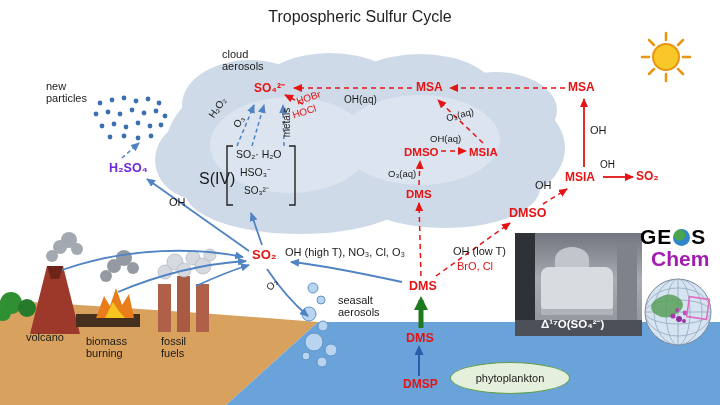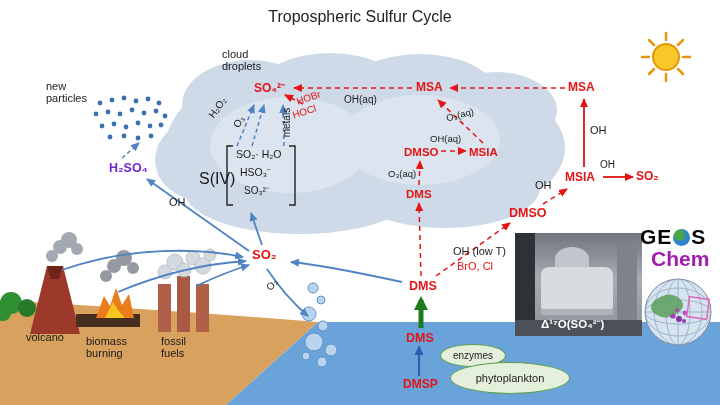--- a/index.html
+++ b/index.html
@@ -233,21 +233,21 @@
           <circle cx="677" cy="310" r="2" fill="#b040b0"></circle>
       <circle cx="684" cy="321" r="2" fill="#9a35a8"></circle>
     </g>
     <rect x="688" y="298" width="20" height="20" fill="none" stroke="#e06ac0" stroke-width="1.5" transform="rotate(8 698 308)"></rect>
   </g>
 </svg>
 
 <div class="title">Tropospheric Sulfur Cycle</div>
 
 <div class="lbl wrap" style="left:46px;top:80px;width:54px">new particles</div>
-<div class="lbl wrap" style="left:222px;top:48px;width:50px">cloud droplets</div>
+<div class="lbl wrap" style="left:222px;top:48px;width:50px">cloud aerosols</div>
 <div class="lbl red" style="left:254px;top:82px;font-size:12px">SO₄²⁻</div>
 <div class="lbl" style="left:206px;top:102px;font-size:10px;transform:rotate(-55deg)">H₂O₂</div>
 <div class="lbl" style="left:233px;top:116px;font-size:10px;transform:rotate(-55deg)">O₃</div>
 <div class="lbl" style="left:272px;top:117px;font-size:10px;transform:rotate(-90deg)">metals</div>
 <div class="lbl redthin" style="left:296px;top:92px;font-size:10px;transform:rotate(-18deg)">HOBr</div>
 <div class="lbl redthin" style="left:292px;top:106px;font-size:10px;transform:rotate(-18deg)">HOCl</div>
 <div class="lbl" style="left:344px;top:94px;font-size:10px">OH(aq)</div>
 <div class="lbl red" style="left:416px;top:81px;font-size:12px">MSA</div>
 <div class="lbl red" style="left:568px;top:81px;font-size:12px">MSA</div>
 <div class="lbl" style="left:199px;top:170px;font-size:16px">S(IV)</div>
@@ -262,33 +262,32 @@
 <div class="lbl" style="left:446px;top:110px;font-size:9.5px;transform:rotate(-15deg)">O₃(aq)</div>
 <div class="lbl red" style="left:406px;top:188px;font-size:11.5px">DMS</div>
 <div class="lbl" style="left:388px;top:169px;font-size:9.5px">O₃(aq)</div>
 <div class="lbl" style="left:535px;top:179px">OH</div>
 <div class="lbl red" style="left:565px;top:171px;font-size:12px">MSIA</div>
 <div class="lbl red" style="left:636px;top:170px;font-size:12px">SO₂</div>
 <div class="lbl" style="left:600px;top:159px;font-size:10px">OH</div>
 <div class="lbl" style="left:590px;top:124px">OH</div>
 <div class="lbl red" style="left:509px;top:206px;font-size:12.5px">DMSO</div>
 <div class="lbl red" style="left:252px;top:248px;font-size:13px">SO₂</div>
+<div class="lbl" style="left:285px;top:246px">OH (high T), NO₃, Cl, O₃</div>
 <div class="lbl" style="left:266px;top:279px;font-size:10px;transform:rotate(-50deg)">O₃</div>
 <div class="lbl red" style="left:409px;top:279px;font-size:12.5px">DMS</div>
 <div class="lbl" style="left:453px;top:245px">OH (low T)</div>
 <div class="lbl redthin" style="left:457px;top:260px">BrO, Cl</div>
+<div class="lbl wrap" style="left:338px;top:294px;width:54px">seasalt aerosols</div>
 <div class="lbl" style="left:26px;top:331px">volcano</div>
 <div class="lbl wrap" style="left:86px;top:335px;width:60px">biomass burning</div>
 <div class="lbl wrap" style="left:161px;top:335px;width:44px">fossil fuels</div>
 <div class="lbl red" style="left:406px;top:331px;font-size:12.5px">DMS</div>
 <div class="lbl red" style="left:403px;top:378px;font-size:12px">DMSP</div>
 
-<div class="oval" style="left:440px;top:344px;width:64px;height:21px;font-size:10px">
-  <span>enzymes</span>
-</div>
 <div class="oval" style="left:450px;top:362px;width:118px;height:30px;font-size:11px">
   <span>phytoplankton</span>
 </div>
 
 <div class="photo">
   <div class="ph-cab"></div>
   <div class="ph-top"></div>
   <div class="ph-body"></div>
   <div class="ph-col"></div>
   <div class="ph-bench"></div>

